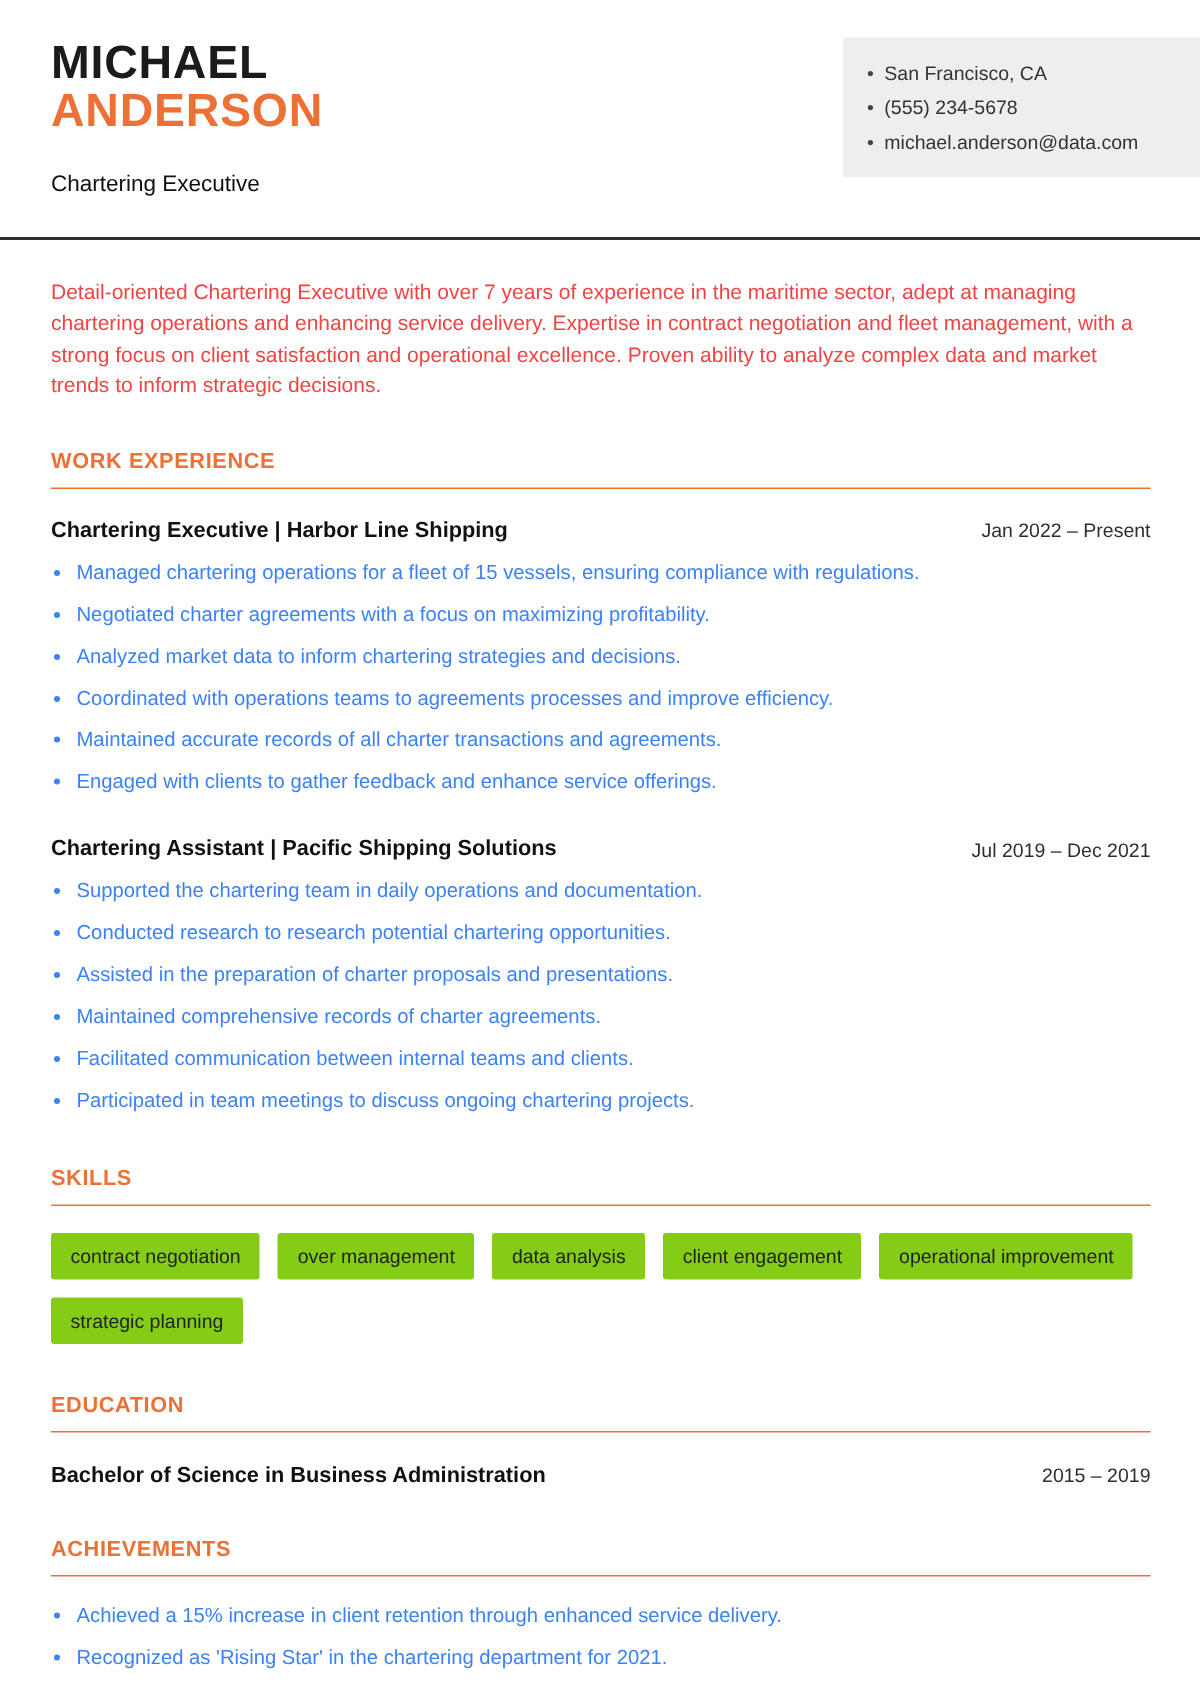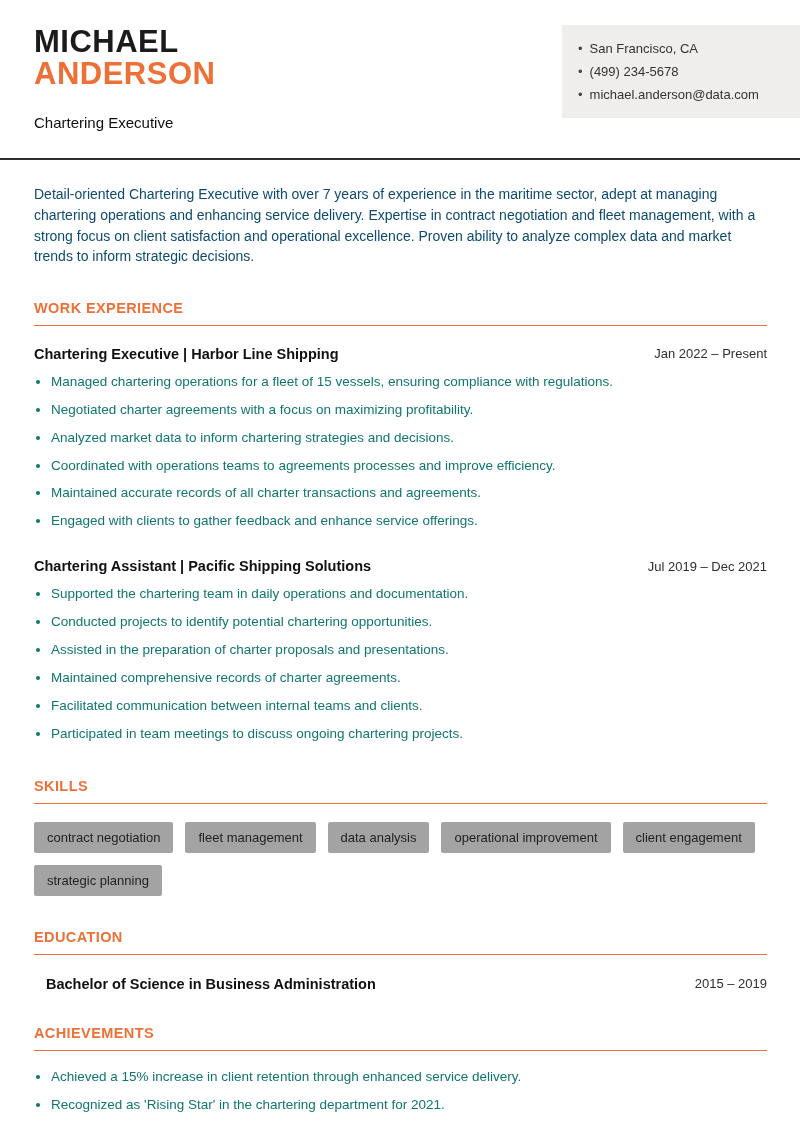--- a/index.html
+++ b/index.html
@@ -13,34 +13,34 @@
   .name-first { font-size: 31px; font-weight: 800; color: #1b1b1b; letter-spacing: .5px; line-height: 1.04; }
   .name-last  { font-size: 31px; font-weight: 800; color: var(--accent, #ED7137); letter-spacing: .5px; line-height: 1.04; }
   .person-title { font-size: 15px; color: #101010; margin-top: 24px; }
   .contact-box {
     position: absolute; top: 25px; right: 0; width: 238px;
     background: #efeeec; padding: 12px 16px;
   }
   .contact-item { font-size: 13px; color: #333; display: flex; align-items: baseline; gap: 7px; line-height: 23px; }
   .dot { color: #444; }
   .top-rule { border-top: 2px solid #2e2e2e; margin-top: 27px; }
-  .summary { margin: 24px 33px 0 34px; font-size: 14px; line-height: 1.47; color: #0c4a6e; }
+  .summary { margin: 24px 33px 0 34px; font-size: 14px; line-height: 1.47; color: #ef4444; }
   .section { margin: 33px 33px 0 34px; }
   .section-heading { color: var(--accent, #ED7137); font-weight: 700; font-size: 14.5px; letter-spacing: .4px; }
   .section-rule { border-top: 1px solid var(--accent, #ED7137); margin-top: 9px; }
   .job { margin-top: 20px; }
   .job + .job { margin-top: 26px; }
   .row-header { display: flex; justify-content: space-between; align-items: center; }
   .row-title { font-size: 14.5px; font-weight: 700; color: #111; }
   .row-dates { font-size: 13px; color: #2e2e2e; white-space: nowrap; }
   ul.bullets { margin-top: 10px; padding-left: 17px; list-style: disc; }
-  ul.bullets li { font-size: 13.5px; color: #0f766e; margin-bottom: 7px; line-height: 1.55; }
+  ul.bullets li { font-size: 13.5px; color: #3b82f6; margin-bottom: 7px; line-height: 1.55; }
   .tags { margin-top: 18px; display: flex; flex-wrap: wrap; gap: 12px; }
-  .tag { background: #a3a3a3; padding: 8px 13px; font-size: 13px; color: #222; border-radius: 2px; }
-  .edu-block { margin-top: 21px; margin-left: 12px; }
+  .tag { background: #84cc16; padding: 8px 13px; font-size: 13px; color: #222; border-radius: 2px; }
+  .edu-block { margin-top: 21px; }
   .school { font-size: 13.5px; color: #333; margin-top: 6px; }
   .section ul.standalone { margin-top: 16px; }
 </style>
 </head>
 <body>
 
 <div class="page">
 
   <div class="header">
     <div class="name-first">MICHAEL</div>
@@ -50,21 +50,21 @@
 
   <div class="contact-box">
 
       <div class="contact-item">
         <span class="dot">•</span>
         <span>San Francisco, CA</span>
       </div>
 
       <div class="contact-item">
         <span class="dot">•</span>
-        <span>(499) 234-5678</span>
+        <span>(555) 234-5678</span>
       </div>
 
       <div class="contact-item">
         <span class="dot">•</span>
         <span>michael.anderson@data.com</span>
       </div>
     </div>
 
   <div class="top-rule"></div>
 
@@ -97,47 +97,47 @@
 
     <div class="job">
       <div class="row-header">
         <span class="row-title">Chartering Assistant | Pacific Shipping Solutions</span>
         <span class="row-dates">Jul 2019 – Dec 2021</span>
       </div>
       <ul class="bullets">
 
           <li>Supported the chartering team in daily operations and documentation.</li>
 
-          <li>Conducted projects to identify potential chartering opportunities.</li>
+          <li>Conducted research to research potential chartering opportunities.</li>
 
           <li>Assisted in the preparation of charter proposals and presentations.</li>
 
           <li>Maintained comprehensive records of charter agreements.</li>
 
           <li>Facilitated communication between internal teams and clients.</li>
 
           <li>Participated in team meetings to discuss ongoing chartering projects.</li>
         </ul>
     </div>
   </div>
 
   <div class="section">
     <div class="section-heading">SKILLS</div>
     <div class="section-rule"></div>
     <div class="tags">
 
         <span class="tag">contract negotiation</span>
 
-        <span class="tag">fleet management</span>
+        <span class="tag">over management</span>
 
         <span class="tag">data analysis</span>
 
+        <span class="tag">client engagement</span>
+
         <span class="tag">operational improvement</span>
-
-        <span class="tag">client engagement</span>
 
         <span class="tag">strategic planning</span>
       </div>
   </div>
 
   <div class="section">
     <div class="section-heading">EDUCATION</div>
     <div class="section-rule"></div>
     <div class="edu-block">
       <div class="row-header">

